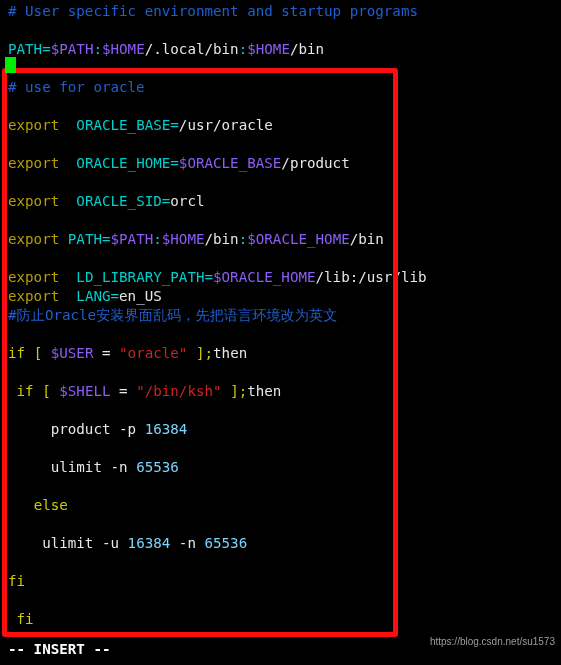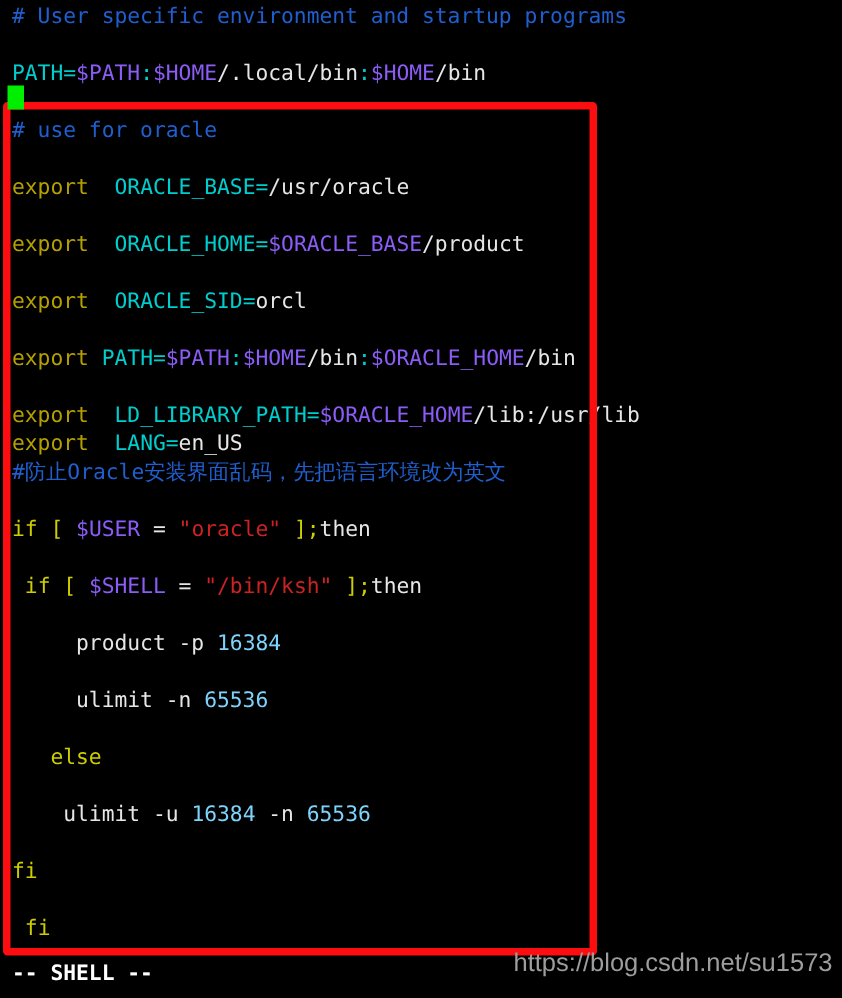--- a/index.html
+++ b/index.html
@@ -90,21 +90,21 @@
     font-weight: bold;
     font-size: 14.2px;
     white-space: pre;
     font-family: "DejaVu Sans Mono", "Liberation Mono", monospace;
   }
   #watermark {
     position: absolute;
     right: 6px;
     bottom: 10px;
     color: #9d9d9d;
-    font-size: 17px;
+    font-size: 10px;
     font-family: "Liberation Sans", sans-serif;
     white-space: pre;
   }
 </style>
 </head>
 <body>
 
 <div id="terminal">
 
   <div id="code">
@@ -141,17 +141,17 @@
       <div class="line"><span class="kw">fi</span></div>
       <div class="line">&nbsp;</div>
       <div class="line"><span class="txt"> </span><span class="kw">fi</span></div>
     </div>
 
   <div id="redbox" style="border-color: rgb(251, 13, 16);"></div>
 
   <div id="cursor" style="background: rgb(0, 239, 0);"></div>
 
   <div id="statusline">
-    <div id="mode" style="color: rgb(255, 255, 255);">-- SHELL --</div>
+    <div id="mode" style="color: rgb(255, 255, 255);">-- INSERT --</div>
     <div id="watermark" style="color: rgb(157, 157, 157);">https://blog.csdn.net/su1573</div>
   </div>
 
 </div>
 
 </body></html>

